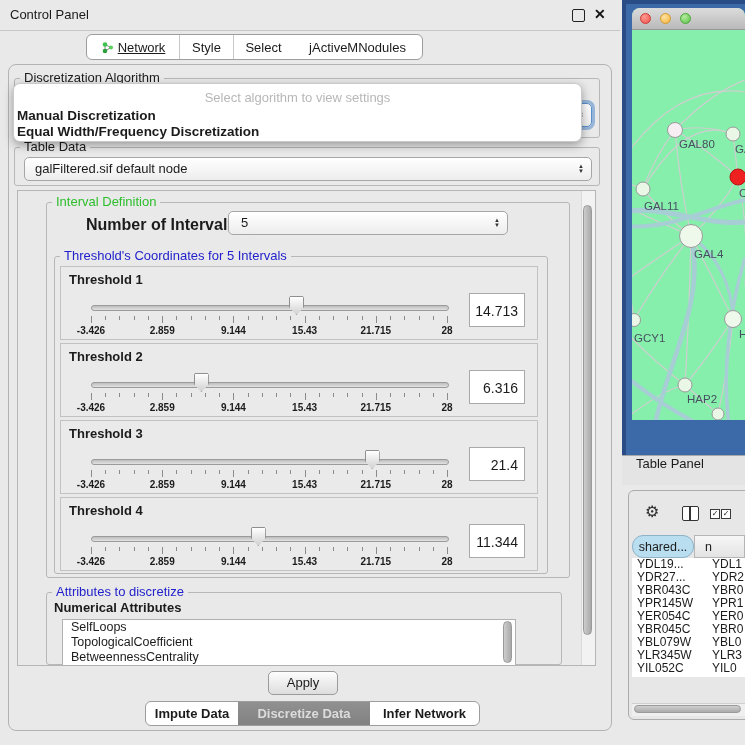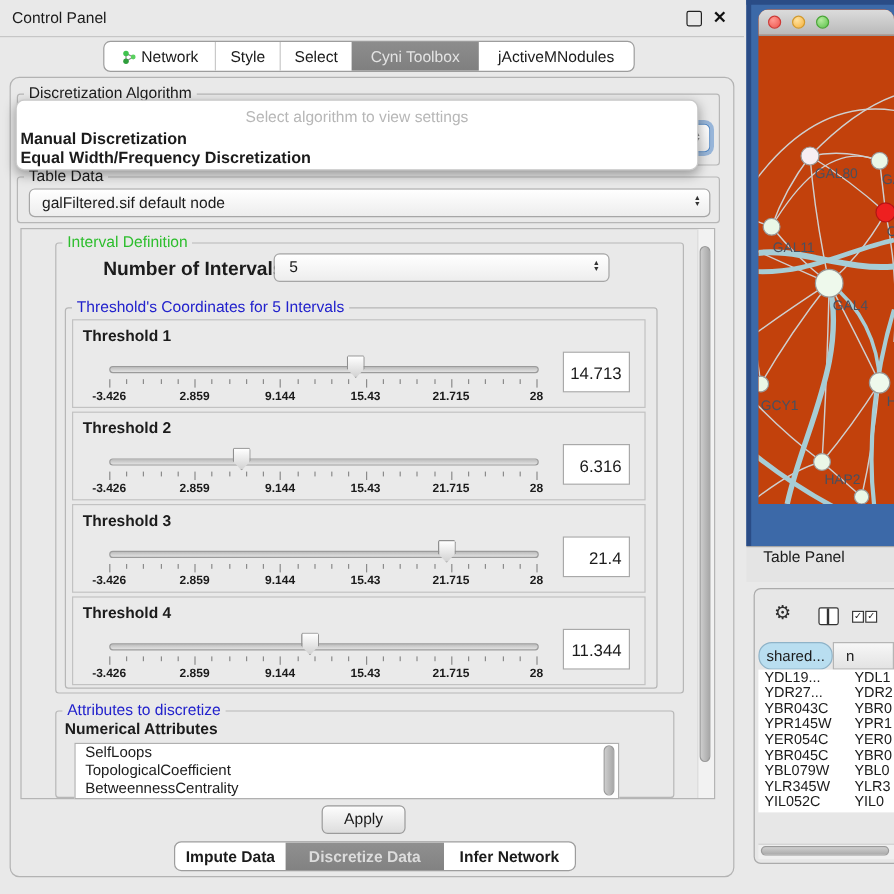--- a/index.html
+++ b/index.html
@@ -82,21 +82,21 @@
   
   #bottombar{left:145px;top:701px;height:23px;display:flex;background:#ffffff;
              border:1px solid #9d9d9d;border-radius:6px;overflow:hidden;}
   .btab{display:flex;align-items:center;justify-content:center;font-size:13px;font-weight:600;
         box-sizing:border-box;height:100%;}
   .btab.sel{background:linear-gradient(#909090,#828282);color:#dcdcdc;}
 
   
   #net-frame{left:622px;top:0;width:123px;height:455px;background:#3c69a8;
              box-shadow:inset 4px 0 0 #2a4c86, inset 0 4px 0 #2a4c86;}
-  #mac-window{left:632px;top:8px;width:113px;height:412px;background:#c2410c;
+  #mac-window{left:632px;top:8px;width:113px;height:412px;background:#86efac;
               border-radius:8px 8px 0 0;overflow:hidden;}
   #mac-titlebar{left:0;top:0;width:113px;height:22px;background:linear-gradient(#dcdcdc,#b9b9b9);
                 border-bottom:1px solid #979797;box-sizing:border-box;}
   .light{position:absolute;top:5px;width:11px;height:11px;border-radius:50%;box-sizing:border-box;}
   #light-close{left:8px;background:radial-gradient(circle at 35% 30%,#ff9a92,#ee544c);border:1px solid #ce3a36;}
   #light-min{left:28px;background:radial-gradient(circle at 35% 30%,#ffe2a0,#f5b13b);border:1px solid #d29a2d;}
   #light-zoom{left:48px;background:radial-gradient(circle at 35% 30%,#b6eb9f,#59c249);border:1px solid #4aa637;}
   #net-canvas{left:0;top:22px;width:113px;height:390px;}
 
   
@@ -132,41 +132,38 @@
 
   <div id="cp" class="abs">
 
     <div id="cp-titlebar" class="abs">
       <div id="cp-title" class="abs">Control Panel</div>
       <div id="float-icon" class="abs"></div>
       <div id="close-icon" class="abs">✕</div>
     </div>
 
     <div id="tabbar" class="abs">
-        <div class="tab" style="width: 92px;">
+        <div class="tab" style="width: 92px; text-decoration: underline;">
           <span style="display: inline-flex;">
             <svg width="13" height="13" viewBox="0 0 13 13">
               <line x1="4" y1="3.5" x2="10" y2="6.5" stroke="#8a8a8a"></line>
               <line x1="4" y1="10" x2="10" y2="6.5" stroke="#8a8a8a"></line>
               <line x1="4" y1="3.5" x2="4" y2="10" stroke="#8a8a8a"></line>
               <circle cx="4" cy="3.5" r="2.3" fill="#3fc24e"></circle>
               <circle cx="4" cy="10" r="2.3" fill="#2e9e3c"></circle>
               <circle cx="10" cy="6.5" r="2" fill="#5ad05f"></circle>
             </svg>
           </span>
           <span>Network</span>
         </div>
         <div class="tab sep" style="width: 54px;">
           <span>Style</span>
         </div>
         <div class="tab sep" style="width: 60px;">
           <span>Select</span>
-        </div>
-        <div class="tab sel" style="width: 106px;">
-          <span>Cyni Toolbox</span>
         </div>
         <div class="tab" style="width: 129px;">
           <span>jActiveMNodules</span>
         </div>
       </div>
 
     <div id="outer-panel" class="abs"></div>
 
     <div class="abs groupbox" style="left:14px;top:78px;width:586px;height:60px;"></div>
     <div class="abs chip" style="left:20px;top:71px;">Discretization Algorithm</div>

